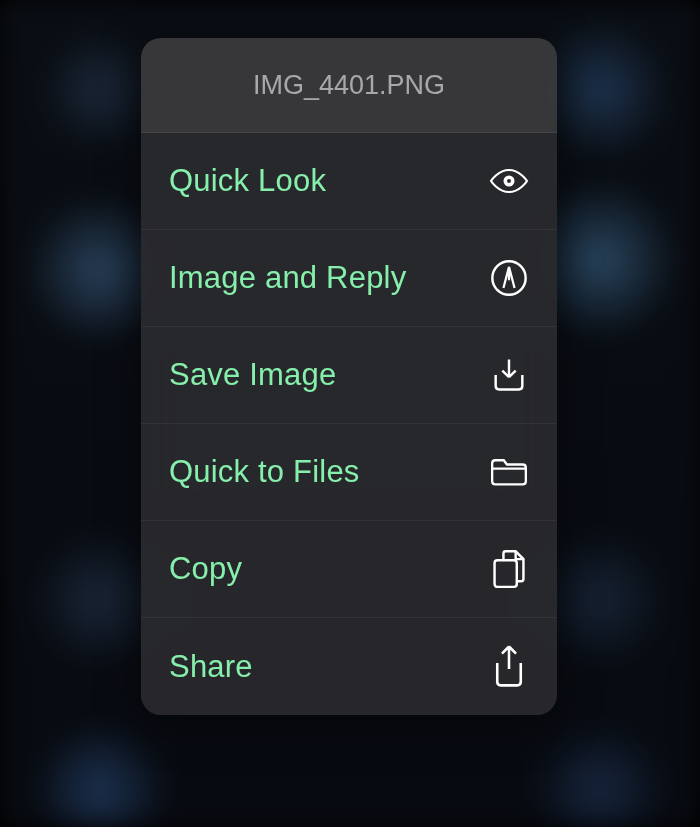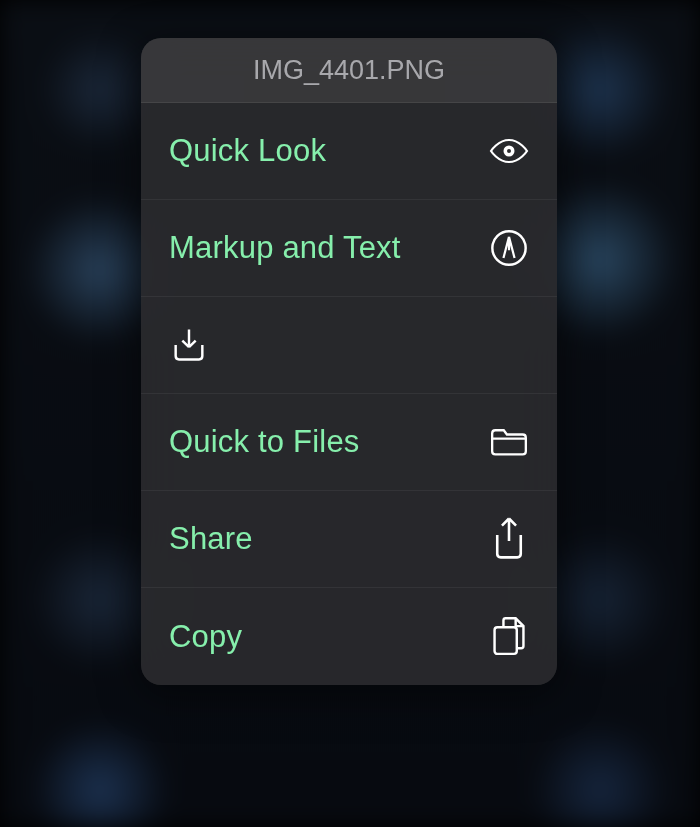--- a/index.html
+++ b/index.html
@@ -38,21 +38,21 @@
       top: 38px;
       width: 416px;
       background: rgba(45,45,48,0.88);
       border-radius: 20px;
       overflow: hidden;
       backdrop-filter: blur(20px);
       box-shadow: 0 10px 40px rgba(0,0,0,0.5);
     }
     
     .menu-header {
-      height: 65px;
+      height: 95px;
       display: flex;
       align-items: center;
       justify-content: center;
       color: rgba(200,200,205,0.78);
       font-size: 27px;
       font-weight: 400;
       border-bottom: 1px solid rgba(255,255,255,0.07);
       background: rgba(65,65,68,0.6);
     }
     
@@ -108,62 +108,63 @@
     <span class="menu-icon">
       <svg viewBox="0 0 40 28">
         <path d="M2 14 C2 14 9 3 20 3 C31 3 38 14 38 14 C38 14 31 25 20 25 C9 25 2 14 2 14 Z"></path>
         <circle cx="20" cy="14" r="5.5" fill="#fff" stroke="none"></circle>
         <circle cx="20" cy="14" r="2" fill="#2d2d30" stroke="none"></circle>
       </svg>
     </span>
   </div>
 
   <div class="menu-item">
-    <span class="menu-label">Markup and Text</span>
+    <span class="menu-label">Image and Reply</span>
     <span class="menu-icon">
       <svg viewBox="0 0 36 36">
         <circle cx="18" cy="18" r="15"></circle>
         <path d="M18 8 L13 27 M18 8 L23 27 M18 8 L18 20" stroke-width="2"></path>
       </svg>
     </span>
   </div>
 
   <div class="menu-item">
+    <span class="menu-label">Save Image</span>
     <span class="menu-icon">
       <svg viewBox="0 0 36 36">
         <path d="M18 4 L18 20 M18 20 L12 14 M18 20 L24 14"></path>
         <path d="M6 18 L6 28 C6 30 7 31 9 31 L27 31 C29 31 30 30 30 28 L30 18"></path>
       </svg>
     </span>
   </div>
 
   <div class="menu-item">
     <span class="menu-label">Quick to Files</span>
     <span class="menu-icon">
       <svg viewBox="0 0 38 32">
         <path d="M3 8 C3 6 4 5 6 5 L14 5 L17 9 L32 9 C34 9 35 10 35 12 L35 25 C35 27 34 28 32 28 L6 28 C4 28 3 27 3 25 Z"></path>
         <line x1="3" y1="13" x2="35" y2="13"></line>
       </svg>
     </span>
   </div>
 
   <div class="menu-item">
-    <span class="menu-label">Share</span>
-    <span class="menu-icon">
-      <svg viewBox="0 0 34 40">
-        <path d="M17 3 L17 22 M17 3 L11 9 M17 3 L23 9"></path>
-        <path d="M7 17 L7 33 C7 35 8 36 10 36 L24 36 C26 36 27 35 27 33 L27 17"></path>
-      </svg>
-    </span>
-  </div>
-
-  <div class="menu-item">
     <span class="menu-label">Copy</span>
     <span class="menu-icon">
       <svg viewBox="0 0 36 38">
         <path d="M13 11 L13 5 C13 3.5 14 3 15 3 L24 3 L31 10 L31 28 C31 29.5 30 30 29 30 L25 30"></path>
         <path d="M24 3 L24 10 L31 10"></path>
         <rect x="5" y="11" width="20" height="24" rx="2.5"></rect>
       </svg>
     </span>
   </div>
 
+  <div class="menu-item">
+    <span class="menu-label">Share</span>
+    <span class="menu-icon">
+      <svg viewBox="0 0 34 40">
+        <path d="M17 3 L17 22 M17 3 L11 9 M17 3 L23 9"></path>
+        <path d="M7 17 L7 33 C7 35 8 36 10 36 L24 36 C26 36 27 35 27 33 L27 17"></path>
+      </svg>
+    </span>
+  </div>
+
 </div>
 
 </body></html>

